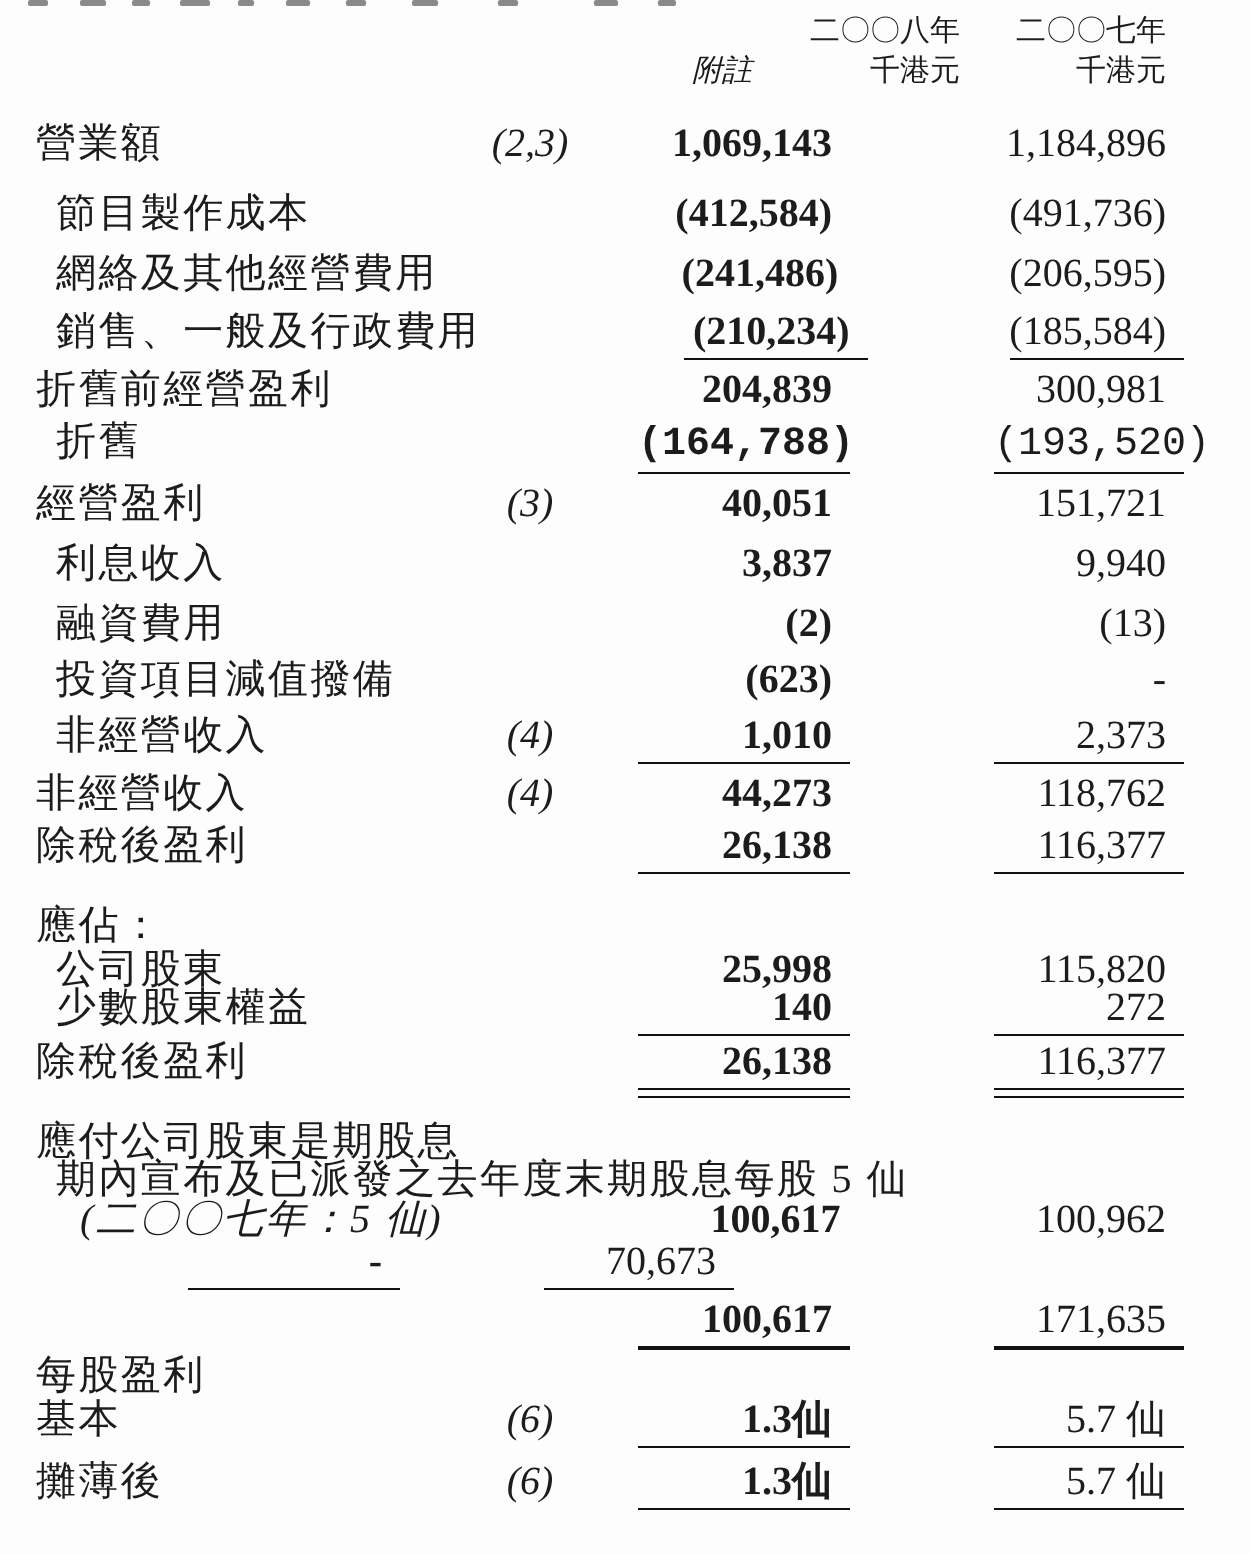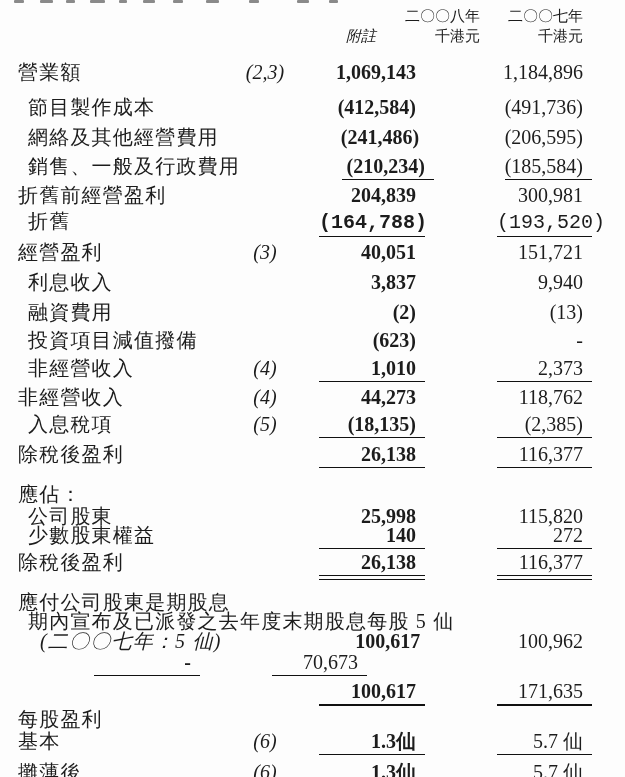--- a/index.html
+++ b/index.html
@@ -162,27 +162,20 @@
         <span class="colgap"></span>
         <span class="v7 u-s">2,373</span>
       </div>
       <div class="row" style="margin-top: 5px;">
         <span class="label">非經營收入</span>
         <span class="note">(4)</span>
         <span class="v8 ">44,273</span>
         <span class="colgap"></span>
         <span class="v7 ">118,762</span>
       </div>
-      <div class="row" style="margin-top: 7px;">
-        <span class="label ind1">入息稅項</span>
-        <span class="note">(5)</span>
-        <span class="v8 u-s">(18,135)</span>
-        <span class="colgap"></span>
-        <span class="v7 u-s">(2,385)</span>
-      </div>
       <div class="row" style="margin-top: 6px;">
         <span class="label">除稅後盈利</span>
         <span class="note"></span>
         <span class="v8 u-s">26,138</span>
         <span class="colgap"></span>
         <span class="v7 u-s">116,377</span>
       </div>
       <div class="row" style="margin-top: 16px;">
         <span class="label">應佔：</span>
         <span class="note"></span>

